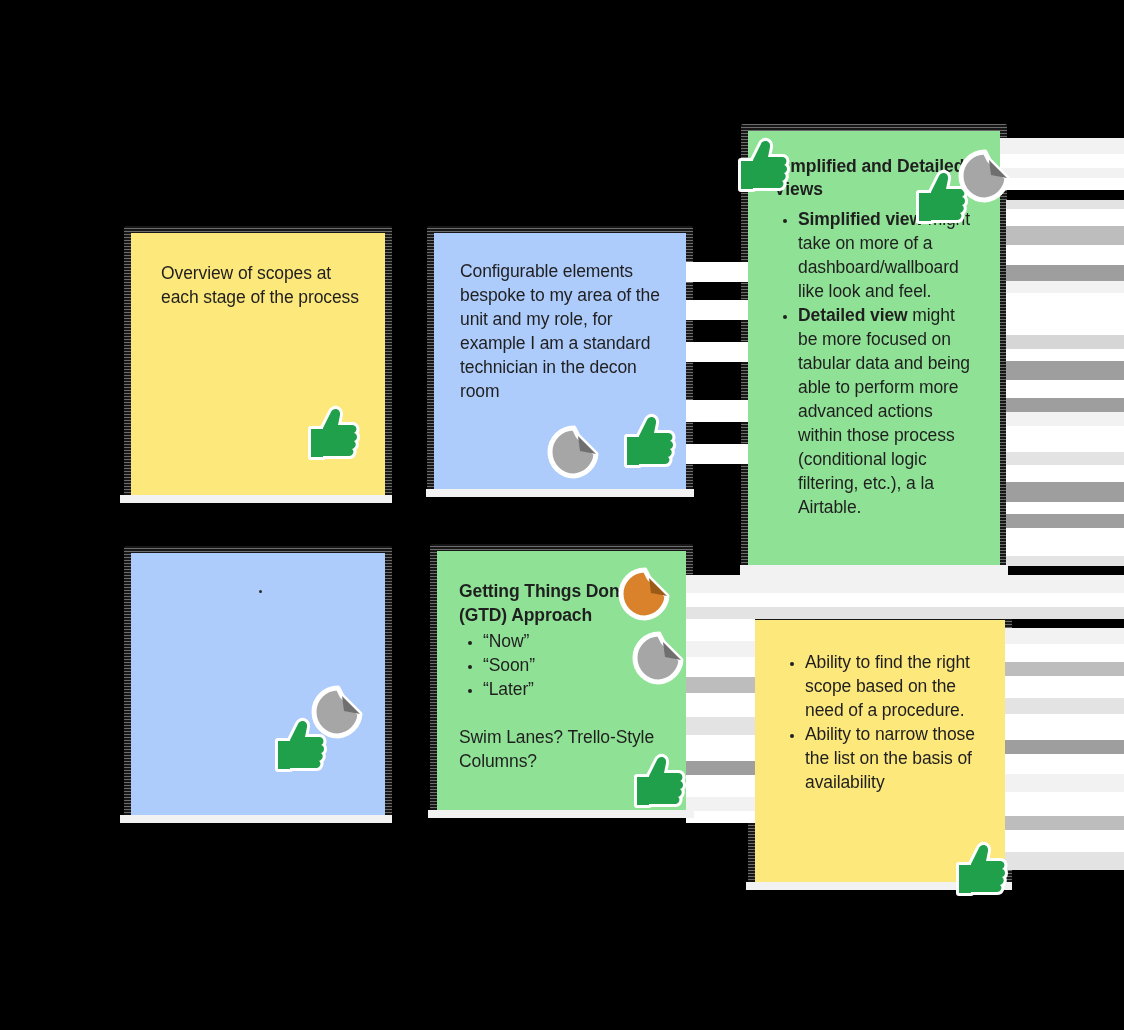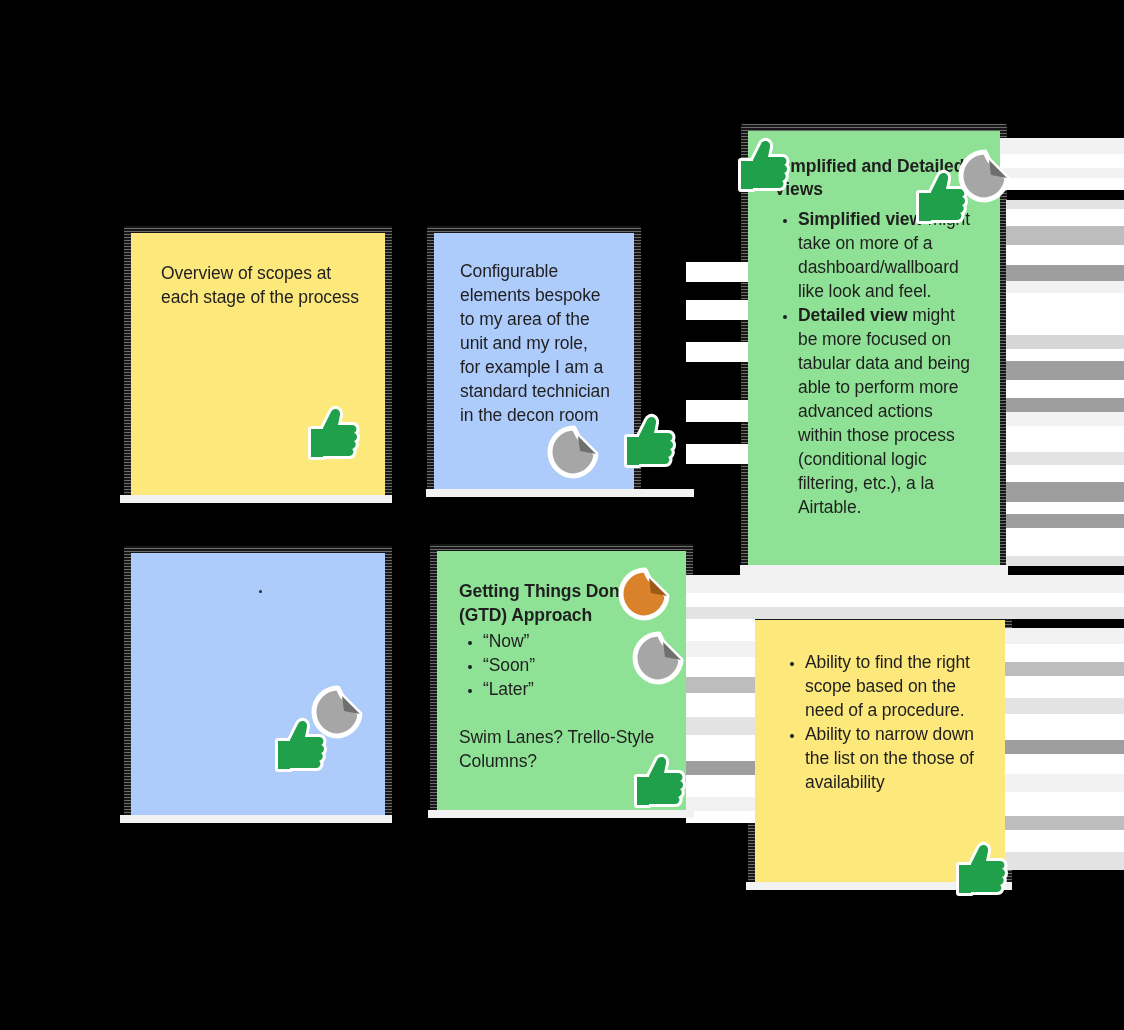--- a/index.html
+++ b/index.html
@@ -48,21 +48,21 @@
   .note b{font-weight:bold;}
   .spacer{height:24px;}
   .tinydot{width:3px;height:3px;background:#2b2b2b;border-radius:50%;margin:9px 0 0 100px;}
 
   
   .sticker{position:absolute;z-index:6;}
   .sticker svg{display:block;}
 
   
   #note-overview{left:131px;top:233px;width:254px;height:262px;}
-  #note-configurable{left:434px;top:233px;width:200px;height:256px;}
+  #note-configurable{left:434px;top:233px;width:252px;height:256px;}
   #note-realtime{left:131px;top:553px;width:254px;height:262px;}
   #note-gtd{left:437px;top:551px;width:249px;height:259px;}
   #note-views{left:748px;top:131px;width:252px;height:434px;}
   #note-scopelisting{left:755px;top:620px;width:250px;height:262px;}
 
   #note-views{padding:24px 22px 20px 26px;}
   #note-views .title{font-size:17.5px;line-height:23px;}
   #note-views ul{margin-top:6px;}
   #note-scopelisting{padding:30px 20px 20px 26px;}
   #note-gtd{padding:28px 22px 20px 22px;}
@@ -250,21 +250,21 @@
       <path d="M28 4 A24 24 0 1 0 28 52 A24 24 0 0 0 50 30 L32 12 Z" fill="#a6a6a6" stroke="#ffffff" stroke-width="5" stroke-linejoin="round"></path>
       <path d="M32 12 L50 30 L34 27 Z" fill="#6f6f6f"></path>
     </svg>
   </div>
 
   <div class="note yellow" id="note-scopelisting">
     <div class="noise"></div>
     <div class="body">
       <ul>
         <li>Ability to find the right scope based on the need of a procedure.</li>
-        <li>Ability to narrow down the list on the those of availability</li>
+        <li>Ability to narrow those the list on the basis of availability</li>
       </ul>
     </div>
   </div>
   <div class="sticker" style="left:953px;top:840px;">
     <svg width="56" height="60" viewBox="0 0 56 60">
       <path d="M18 24 L26 8 C28 3 36 4 35 11 L33 21 L47 21 C52 21 53 27 49 29 C53 30 53 36 49 37 C52 39 51 44 47 45 C50 47 48 52 44 52 L20 52 L18 52 Z M6 25 L18 25 L18 53 L6 53 Z" fill="#21a04c" stroke="#ffffff" stroke-width="6" stroke-linejoin="round" paint-order="stroke"></path>
     </svg>
   </div>
 
 </div>

